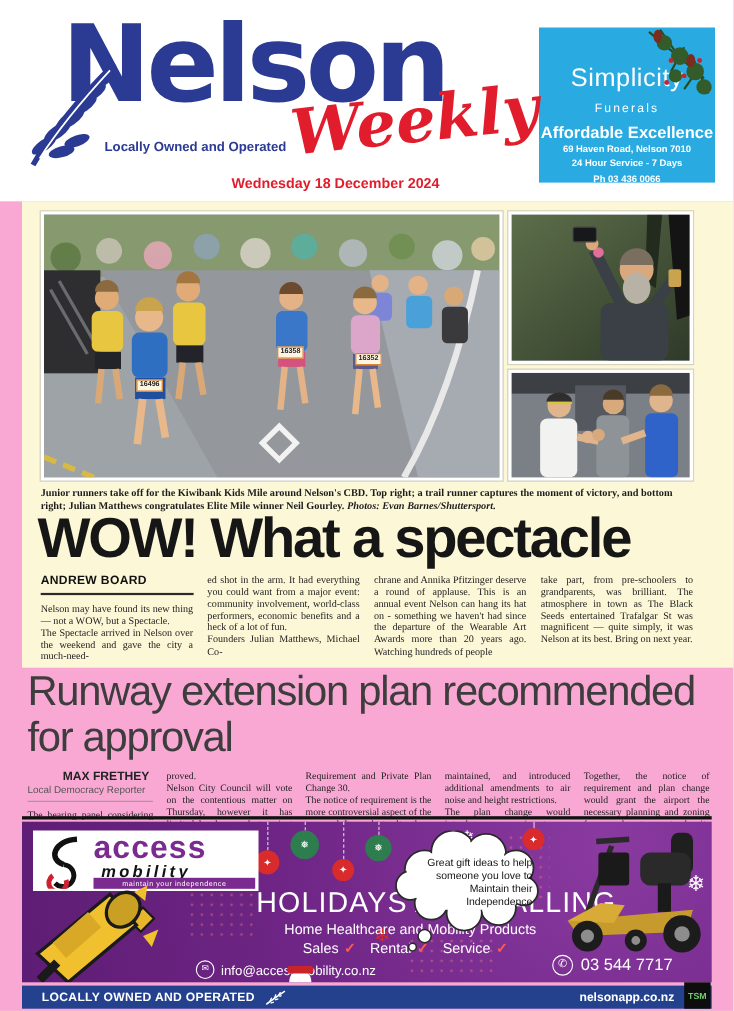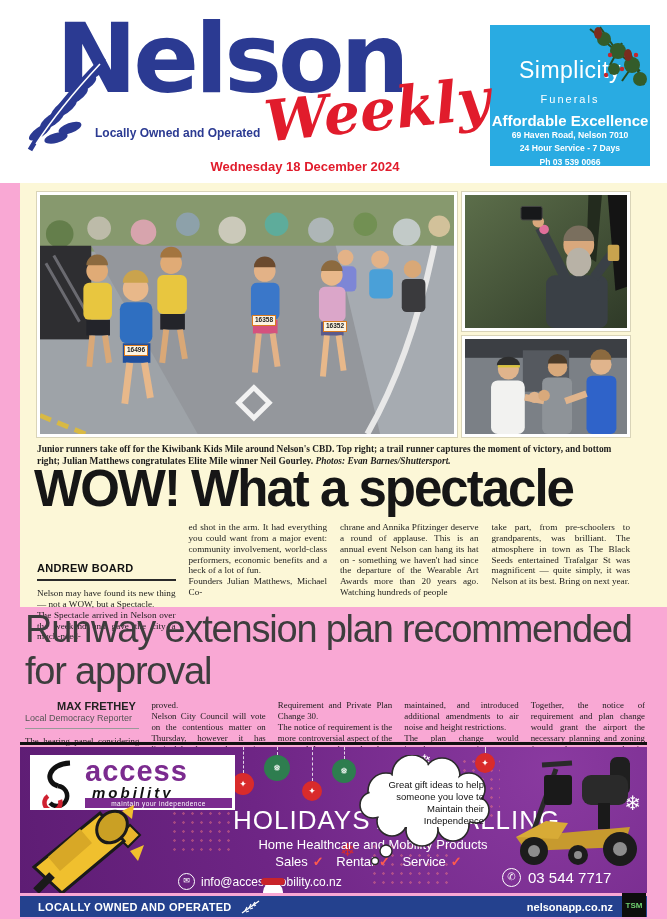--- a/index.html
+++ b/index.html
@@ -41,21 +41,21 @@
   .bib1{left:84px;top:150px;} .bib2{left:212px;top:120px;} .bib3{left:283px;top:126px;}
 
   .caption{position:absolute;left:17px;top:260px;width:595px;margin:0;
            font-family:"Liberation Serif",serif;font-weight:bold;font-size:9.4px;
            line-height:1.3;color:#1d1d1d;}
   .caption .credit{font-style:italic;}
   .wow{position:absolute;left:14px;top:278px;margin:0;font-size:51px;font-weight:bold;
        color:#161616;letter-spacing:-2px;line-height:1.1;}
   .cols4{position:absolute;left:17px;top:339px;width:593px;display:flex;gap:13px;}
   .col{flex:1;}
-  .byline1{font-size:11px;font-weight:bold;color:#111;letter-spacing:.3px;margin-top:40px;}
+  .byline1{font-size:11px;font-weight:bold;color:#111;letter-spacing:.3px;}
   .lead-rule{border-top:2px solid #2a2a2a;margin:5px 0 7px 0;}
   .colText{font-family:"Liberation Serif",serif;font-size:9.2px;line-height:1.18;
            text-align:justify;white-space:pre-line;color:#1c1c1c;}
 
   
   .runway{position:absolute;left:25px;top:609px;width:620px;}
   .runway-head{margin:0;font-size:38px;font-weight:normal;color:#3d3d3d;letter-spacing:-1.2px;line-height:1.1;}
   .cols5{display:flex;gap:12px;margin-top:7px;}
   .col5{flex:1;}
   .byline2{font-size:11px;font-weight:bold;color:#222;margin-left:32px;}
@@ -178,21 +178,21 @@
             <circle cx="52" cy="44" r="2.2"></circle>
             <circle cx="66" cy="30" r="2.2"></circle>
             <circle cx="36" cy="50" r="2.2"></circle>
           </g>
       </svg>
       <div class="simp-brand">Simplicity</div>
       <div class="simp-funerals">Funerals</div>
       <div class="simp-head">Affordable Excellence</div>
       <div class="simp-line">69 Haven Road, Nelson 7010</div>
       <div class="simp-line">24 Hour Service - 7 Days</div>
-      <div class="simp-line">Ph 03 539 0066</div>
+      <div class="simp-line">Ph 03 436 0066</div>
       <div class="simp-web">nelson.simplicity.co.nz</div>
     </div>
   </header>
 
   <section class="yellow">
     <div class="photo-grid">
 
       <div class="photo ph-main">
         <svg viewBox="0 0 420 245" preserveAspectRatio="none">
           <rect width="420" height="245" fill="#9ea3a8"></rect>

